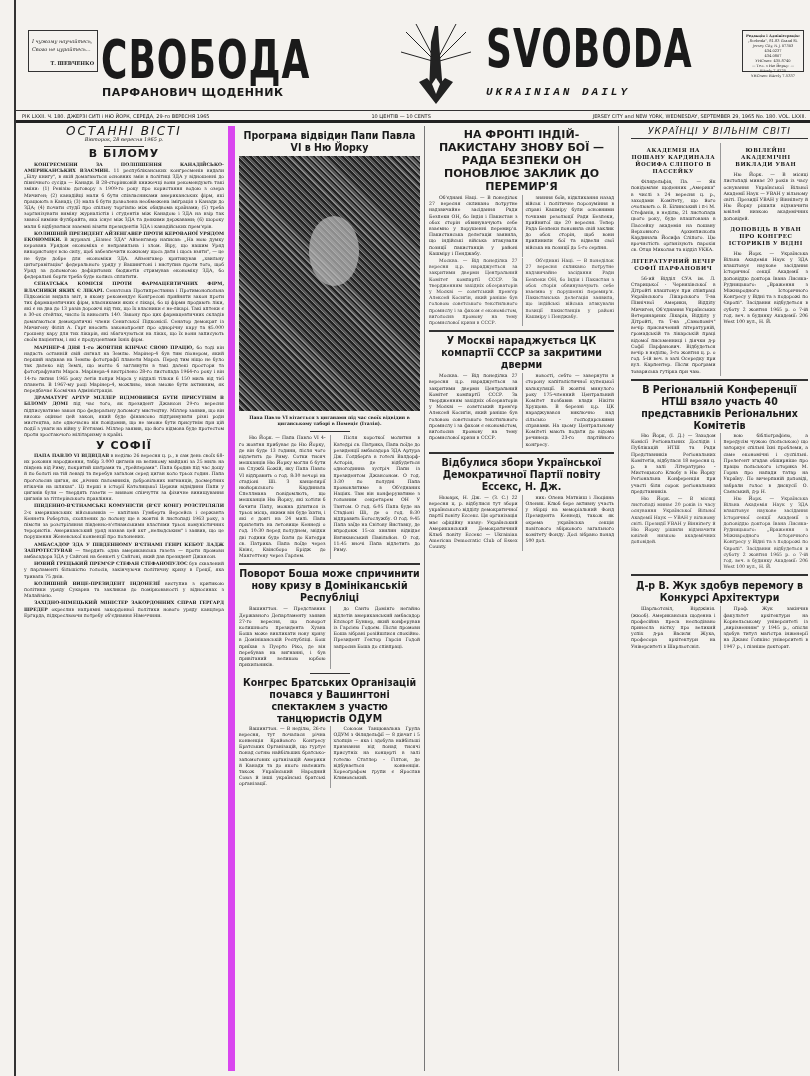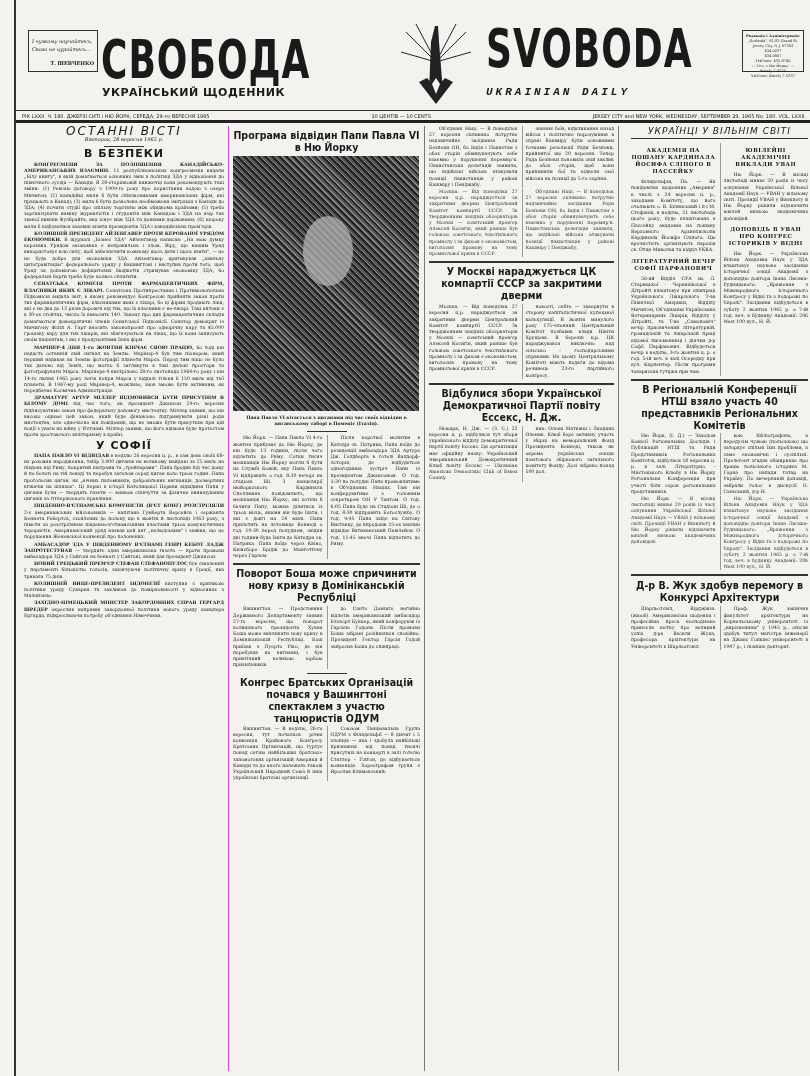--- a/index.html
+++ b/index.html
@@ -10,21 +10,21 @@
 .motto .sig{text-align:right;font-style:normal;font-weight:bold;margin-top:6px}
 .addr{position:absolute;right:8px;top:30px;width:62px;height:42px;border:1px solid #333;font-size:3.6px;line-height:5px;padding:3px 2px;text-align:center}
 .title-uk{position:absolute;left:85px;top:28px;font-family:"DejaVu Sans",sans-serif;font-weight:bold;font-size:36px;letter-spacing:1px;transform:scaleY(1.45);transform-origin:top left;transform:scale(1,1.5)}
 .title-en{position:absolute;left:470px;top:28px;font-family:"DejaVu Sans",sans-serif;font-weight:bold;font-size:36px;letter-spacing:1px;transform:scale(1,1.5)}
 .sub-uk{position:absolute;left:86px;top:86px;font-family:"DejaVu Sans",sans-serif;font-weight:bold;font-size:11px;letter-spacing:.5px}
 .sub-en{position:absolute;left:470px;top:86px;font-family:Liberation Mono, monospace;font-weight:bold;font-style:italic;font-size:11px;letter-spacing:3px}
 .emblem{position:absolute;left:385px;top:22px;width:70px;height:82px}
 .dateline{position:absolute;left:0;top:110px;width:796px;height:13px;border-top:1px solid #333;border-bottom:3px solid #222;font-size:5px;display:flex;justify-content:space-between;align-items:center;padding:0 6px;font-family:"DejaVu Sans",sans-serif}
 .col{position:absolute;top:126px;font-size:4.6px;line-height:6.2px;text-align:justify;overflow:hidden}
 .c1{left:8px;width:200px;height:945px}
-.c2{left:212px;width:192px;height:945px;border-left:1px solid #d946ef;padding-left:4px}
+.c2{left:212px;width:192px;height:945px;border-left:7px solid #d946ef;padding-left:4px}
 .c3{left:408px;width:190px;height:945px;border-left:1px solid #777;padding-left:4px}
 .c4{left:602px;width:190px;height:945px;border-left:1px solid #777;padding-left:12px}
 .sect{font-family:"DejaVu Sans",sans-serif;font-weight:normal;font-style:italic;font-size:12px;text-align:center;letter-spacing:2px;margin:2px 0}
 .subdate{font-style:italic;text-align:center;font-size:5px;margin-bottom:4px}
 .hrs{width:40px;border-top:1px solid #333;margin:3px auto}
 .h-world{font-family:"DejaVu Sans",sans-serif;font-weight:bold;font-size:11px;text-align:center;letter-spacing:1px;margin:4px 0}
 .lead{font-weight:bold}
 .para{text-indent:10px;margin-bottom:1px}
 .hl{font-family:"DejaVu Sans",sans-serif;font-weight:bold;font-size:9.5px;line-height:11px;text-align:center;margin:4px 0;transform:scaleY(1.1)}
 .hl-big{font-family:"DejaVu Sans",sans-serif;font-weight:bold;font-size:11px;line-height:13px;text-align:center;margin:2px 0}
@@ -58,21 +58,21 @@
         <line x1="35" y1="40" x2="0" y2="30"></line>
           <line x1="35" y1="40" x2="70" y2="30"></line>
         <line x1="35" y1="40" x2="15" y2="2"></line>
           <line x1="35" y1="40" x2="55" y2="2"></line>
       </g>
       <path d="M30 20 L34 4 L37 4 L38 20 L42 70 L28 70 Z" fill="#222"></path>
       <path d="M18 60 L35 82 L52 60 L44 56 L35 66 L26 56 Z" fill="#222"></path>
       <path d="M31 62 L35 56 L39 62 L35 72 Z" fill="#f4f2ee"></path>
     </svg>
     <div class="title-en">SVOBODA</div>
-    <div class="sub-uk">УКРАЇНСЬКИЙ ЩОДЕННИК</div>
+    <div class="sub-uk">ПАРФАНОВИЧ ЩОДЕННИК</div>
     <div class="sub-en">UKRAINIAN DAILY</div>
     <div class="addr">
       <div style="font-weight:bold">Редакція і Адміністрація:</div>
       <div>„Svoboda", 81-83 Grand St.</div>
       <div>Jersey City, N.J. 07303</div>
       <div>434-0237</div>
       <div>434-0807</div>
       <div>УНСоюз: 435-8740</div>
       <div>— Тел. з Ню Йорку: —</div>
       <div>BArcly 7-4125</div>
@@ -82,21 +82,21 @@
       <span>РІК LXXII.  Ч. 180.  ДЖЕРЗІ СИТІ і НЮ ЙОРК,  СЕРЕДА, 29-го ВЕРЕСНЯ 1965</span>
       <span>10 ЦЕНТІВ — 10 CENTS</span>
       <span>JERSEY CITY and NEW YORK, WEDNESDAY, SEPTEMBER 29, 1965  No. 180.  VOL. LXXII.</span>
     </div>
   </div>
 
   <div class="col c1">
     <div class="sect">ОСТАННІ ВІСТІ</div>
     <div class="subdate">Вівторок, 28 вересня 1965 р.</div>
     <div class="hrs"></div>
-    <div class="h-world">В БЕЗПЕКИ</div>
+    <div class="h-world">В БІЛОМУ</div>
     <p class="para"><span class="lead">КОНГРЕСМЕНИ ЗА ПОЛІПШЕННЯ КАНАДІЙСЬКО-АМЕРИКАНСЬКИХ ВЗАЄМИН.</span> <span>11 республіканських конгресменів видали „Білу книгу", в якій домагаються основних змін в політиці ЗДА у відношенні до північного сусіда — Канади. В 28-сторінковій книжечці вони рекомендують такі зміни: (1) Ревізію договору з 1909-го року про користання водою з озера Мичиген; (2) канадійці мали б бути співласниками американських фірм, які працюють в Канаді; (3) мала б бути дозволена необмежена іміграція з Канади до ЗДА; (4) почати студії про спільну торгівлю між обидвома країнами; (5) треба зорганізувати виміну журналістів і студентів між Канадою і ЗДА на взір так званої виміни Фулбрайта, яка існує між ЗДА та деякими державами; (6) шороку мали б відбуватися взаємні візити президентів ЗДА і канадійських прем'єрів.</span></p>
     <p class="para"><span class="lead">КОЛИШНІЙ ПРЕЗИДЕНТ АЙЗЕНГАВЕР ПРОТИ КЕРОВАНОЇ УРЯДОМ ЕКОНОМІКИ.</span> <span>В журналі „Бізнес ЗДА" Айзенгавер написав: „На мою думку керована Урядом економіка є неправильна і злом. Віру, що нашим Уряд використовує всю силу, щоб забезпечити кожному щось дати і щось взяти", — це не буде добре для економіки ЗДА. Айзенгавер критикував „хвильну цитогравітацію" федерального уряду у Вашингтоні і виступив проти того, щоб Уряд за допомогою дефіцитових бюджетів стримував економіку ЗДА, бо федеральні борги треба буде колись сплатити.</span></p>
     <p class="para"><span class="lead">СЕНАТСЬКА КОМІСІЯ ПРОТИ ФАРМАЦЕВТИЧНИХ ФІРМ, ВЛАСНИКИ ЯКИХ Є ЛІКАРІ.</span> <span>Сенатська Протипрестанна і Протимонопольна Підкомісія видала звіт, в якому рекомендує Конгресові прийняти закон проти тих фармацевтичних фірм, власниками яких є лікарі, бо ці фірми продають ліки, які є на два до 13 разів дорожчі від тих, що їх власники є не-лікарі. Такі аптеки є в 30-ох стейтах, число їх виносить 140. Закону про цих фармацевтичних складів домагаються демократичні члени Сенатської Підкомісії. Сенатор демократ із Мичигену Філіп А. Гарт вносить законопроєкт про однорічну кару та $5.000 грошеву кару для тих лікарів, які збагачуються на ліках, що їх вони записують своїм пацієнтам, і які є продуцентами їхніх фірм.</span></p>
     <p class="para"><span class="lead">МАРІНЕР-4 ДНЯ 1-го ЖОВТНЯ КІНЧАЄ СВОЮ ПРАЦЮ,</span> <span>бо тоді він надасть останній свій сигнал на Землю. Марінер-4 був тим піонером, який перший надавав на Землю фотографії планети Марса. Перед тим ніщо не було так далеко від Землі, що могло б заглянути в такі далекі простори та фотографувати Марса. Марінера-4 вистрілено 28-го листопада 1964-го року і він 14-го липня 1965 року летів попри Марса у віддалі тільки 6 150 миль від тієї планети. В 1967-му році Марінер-4, можливо, знов зможе бути активним, як передбачає Космічна Адміністрація.</span></p>
     <p class="para"><span class="lead">ДРАМАТУРГ АРТУР МІЛЛЕР ВІДМОВИВСЯ БУТИ ПРИСУТНІМ В БІЛОМУ ДОМІ</span> <span>під час того, як президент Джансон 29-го вересня підписуватиме закон про федеральну допомогу мистецтву. Міллер заявив, що він високо оцінює цей закон, який буде фінансово підтримувати різні роди мистецтва, але одночасно він повідомив, що не зможе бути присутнім при цій події з уваги на війну у В'єтнамі. Міллер заявив, що його відмова буде протестом проти зростаючого мілітаризму в країні.</span></p>
     <div class="h-world">У СОФІЇ</div>
     <p class="para"><span class="lead">ПАПА ПАВЛО VI ВІДВІДАВ</span> <span>в неділю 26 вересня ц. р., в сам день своїх 68-их роковин народження, табір 3.000 циганів на великому майдані за 25 миль на південь від Риму, покритий шатрами та „трейлерами". Папа бродив під час дощу й по болоті на тій леваді та перебув загалом серед циган коло трьох годин. Папа проголосив циган, як „вічних паломників, добровільних вигнанців, досмертних втікачів на шляхах". Ці перші в історії Католицької Церкви відвідини Папи у циганів були — твердять газети — виявом співчуття за фізичне винищування циганів за гітлерівського правління.</span></p>
     <p class="para"><span class="lead">ПІВДЕННО-В'ЄТНАМСЬКІ КОМУНІСТИ (В'ЄТ КОНГ) РОЗСТРІЛЯЛИ</span> <span>2-х американських військовиків — капітана Гумберта Версейса і сержанта Кеннета Робертса, схоплених до полону ще в жовтні й листопаді 1963 року, з пімсти за розстріляння південно-в'єтнамськими властями трьох комуністичних терористів. Американський уряд назвав цей акт „нелюдським" і заявив, що це порушення Женевської конвенції про полонених.</span></p>
     <p class="para"><span class="lead">АМБАСАДОР ЗДА У ПІВДЕННОМУ В'ЄТНАМІ ГЕНРІ КЕБОТ ЛАДЖ ЗАПРОТЕСТУВАВ</span> <span>— твердить одна американська газета — проти промови амбасадора ЗДА у Сайгоні на бенкеті у Сайгоні, який дав президент Джансон.</span></p>
     <p class="para"><span class="lead">НОВИЙ ГРЕЦЬКИЙ ПРЕМ'ЄР СТЕФАН СТЕФАНОПУЛОС</span> <span>був схвалений у парламенті більшістю голосів, закінчуючи політичну кризу в Греції, яка тривала 75 днів.</span></p>
@@ -123,20 +123,21 @@
     </div>
     <div class="hrs"></div>
     <div class="hl">Конгрес Братських Організацій почався у Вашингтоні спектаклем з участю танцюристів ОДУМ</div>
     <div class="twocol">
       <div class="para">Вашингтон. — В неділю, 26-го вересня, тут почалася річна конвенція Крайового Конгресу Братських Організацій, що гуртує понад сотню найбільших братсько-запомогових організацій Америки й Канади та до якого належать також Український Народний Союз й інші українські братські організації.</div>
       <div class="para">Союзом Танцювальна Група ОДУМ з Філядельфії — 8 дівчат і 5 хлопців — яка і здобула найбільші признання від понад тисячі присутніх на концерті в залі готелю Статлер - Гілтон, де відбувається конвенція. Хореографом групи є Ярослав Климовський.</div>
     </div>
   </div>
 
   <div class="col c3">
+    <div class="hl-big">НА ФРОНТІ ІНДІЙ-ПАКИСТАНУ ЗНОВУ БОЇ — РАДА БЕЗПЕКИ ОН ПОНОВЛЮЄ ЗАКЛИК ДО ПЕРЕМИР'Я</div>
     <div class="twocol">
       <div class="para">Об'єднані Наці. — В понеділок 27 вересня скликано потрутне надзвичайне засідання Ради Безпеки ОН, бо Індія і Пакистан з обох сторін обвинувачують себе взаємно у порушенні перемир'я. Пакистанська делегація заявила, що індійські війська атакували позиції пакистанців у районі Кашміру і Пенджабу.</div>
       <div class="para">зняння боїв, відкликання назад військ і політичне порозуміння в справі Кашміру були основними точками резолюції Ради Безпеки, прийнятої ще 20 вересня. Тепер Рада Безпеки поновила свій заклик до обох сторін, щоб вони припинили бої та відвели свої війська на позиції до 5-го серпня.</div>
     </div>
     <div class="filler twocol">
       <div class="para">Москва. — Від понеділка 27 вересня ц.р. нараджується за закритими дверми Центральний Комітет компартії СССР. За твердженням західніх обсерваторів у Москві — совєтський прем'єр Алексей Косигін, який раніше був головою совєтського текстильного промислу і за фахом є економістом, виголосив промову на тему промислової кризи в СССР.</div>
       <div class="para">Об'єднані Наці. — В понеділок 27 вересня скликано потрутне надзвичайне засідання Ради Безпеки ОН, бо Індія і Пакистан з обох сторін обвинувачують себе взаємно у порушенні перемир'я. Пакистанська делегація заявила, що індійські війська атакували позиції пакистанців у районі Кашміру і Пенджабу.</div>
     </div>
     <div class="rule2"></div>
     <div class="hl">У Москві нараджується ЦК компартії СССР за закритими дверми</div>

